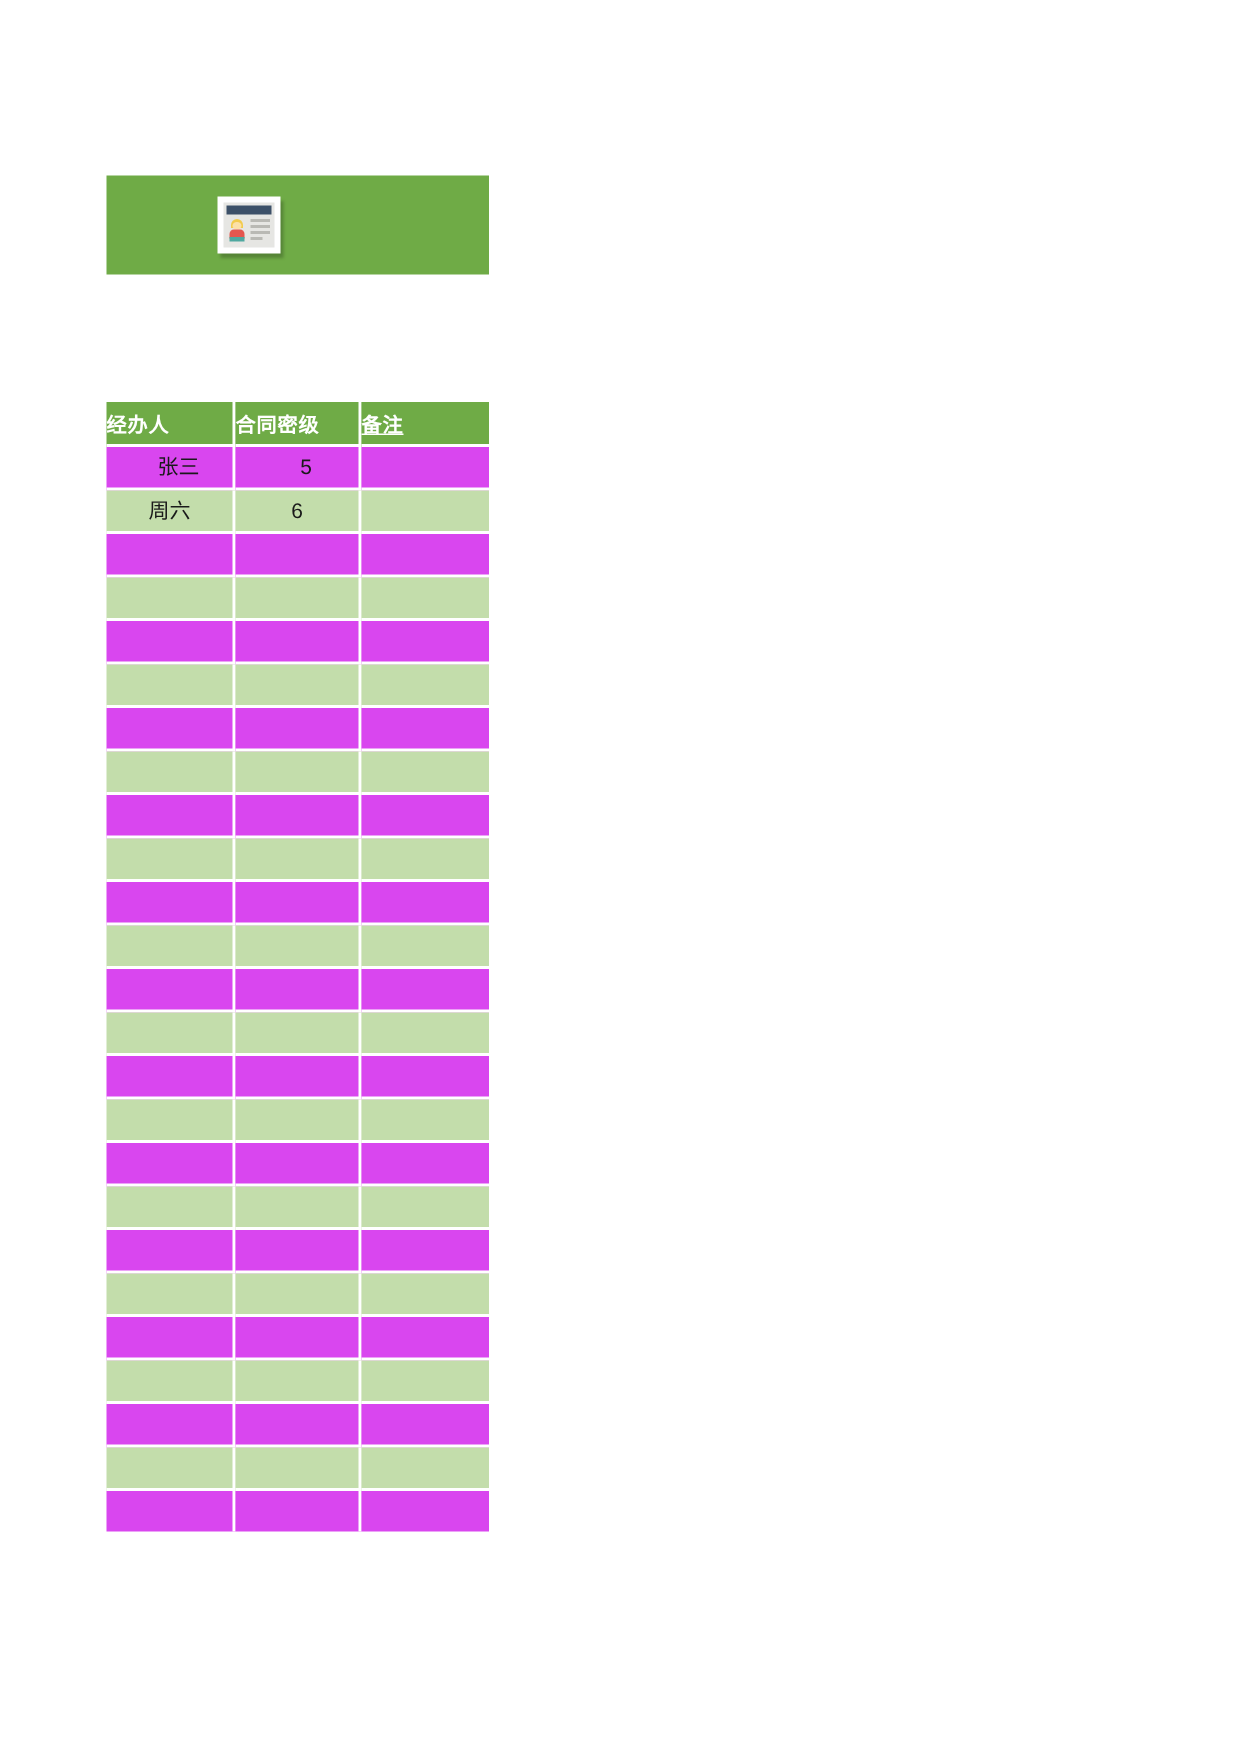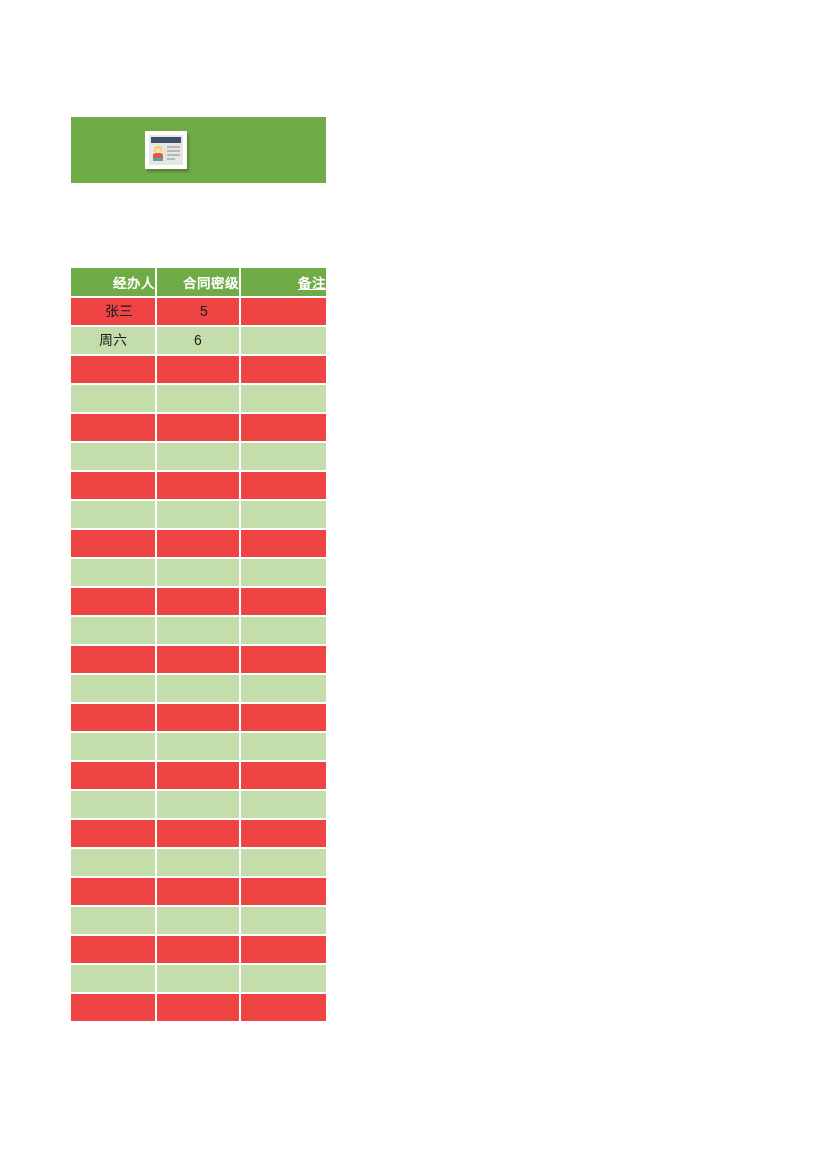--- a/index.html
+++ b/index.html
@@ -129,21 +129,21 @@
   .sheet-table col.c1 { width: 86px; }
   .sheet-table col.c2 { width: 84px; }
   .sheet-table col.c3 { width: 85px; }
 
   .sheet-table th {
     height: 28px;
     background: #6fab46;
     color: #ffffff;
     font-size: 13.5px;
     font-weight: bold;
-    text-align: right;
+    text-align: left;
     letter-spacing: 0.5px;
     border-right: 2px solid #ffffff;
     border-bottom: 2px solid #ffffff;
     padding: 0;
   }
   .sheet-table th:last-child { border-right: none; text-decoration: underline; }
 
   .sheet-table td {
     height: 27px;
     font-size: 14px;
@@ -152,21 +152,21 @@
     vertical-align: middle;
     border-right: 2px solid #ffffff;
     border-bottom: 2px solid #ffffff;
     padding: 0;
     line-height: 27px;
   }
   .sheet-table td:last-child { border-right: none; }
   .sheet-table tr:last-child td { border-bottom: none; }
 
   .band-a td { background: #c3ddab; }
-  .band-b td { background: #ef4444; padding-left: 12px; }
+  .band-b td { background: #d946ef; padding-left: 12px; }
 </style>
 </head>
 <body>
 
 <div class="banner">
   <div class="banner-icon-wrap">
     <div class="card-shadow"></div>
     <div class="card-icon">
       <div class="card-inner">
         <div class="card-titlebar"></div>

